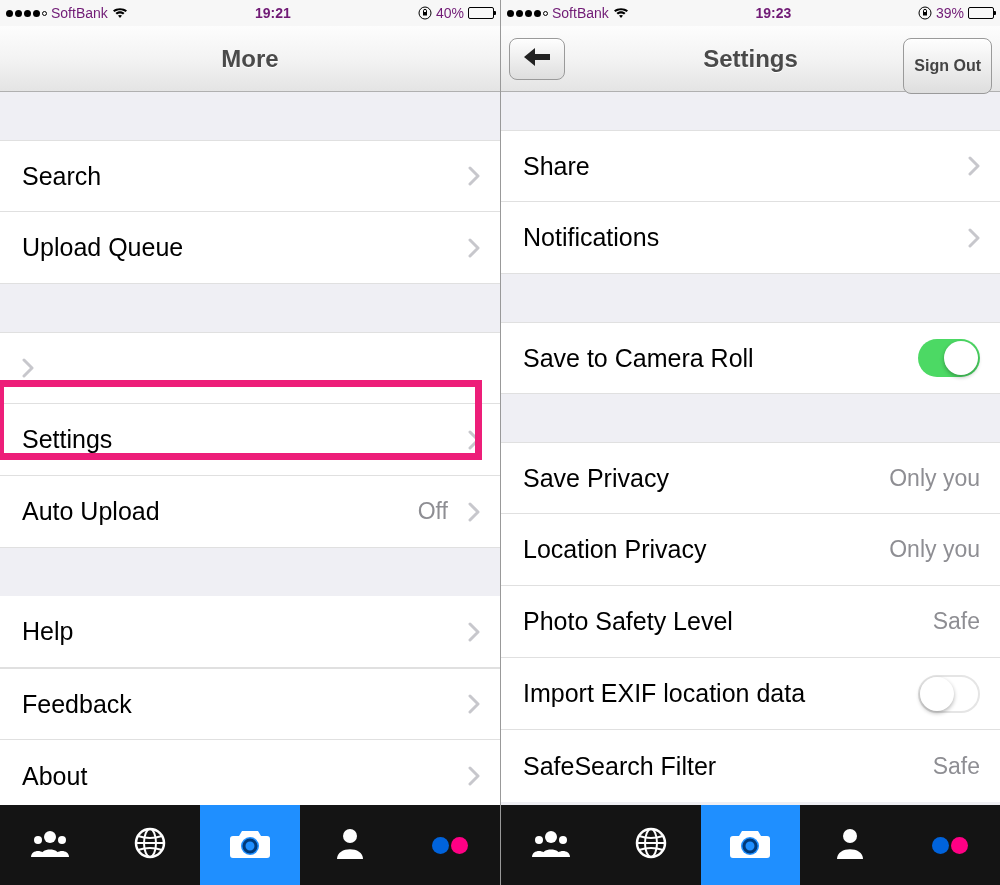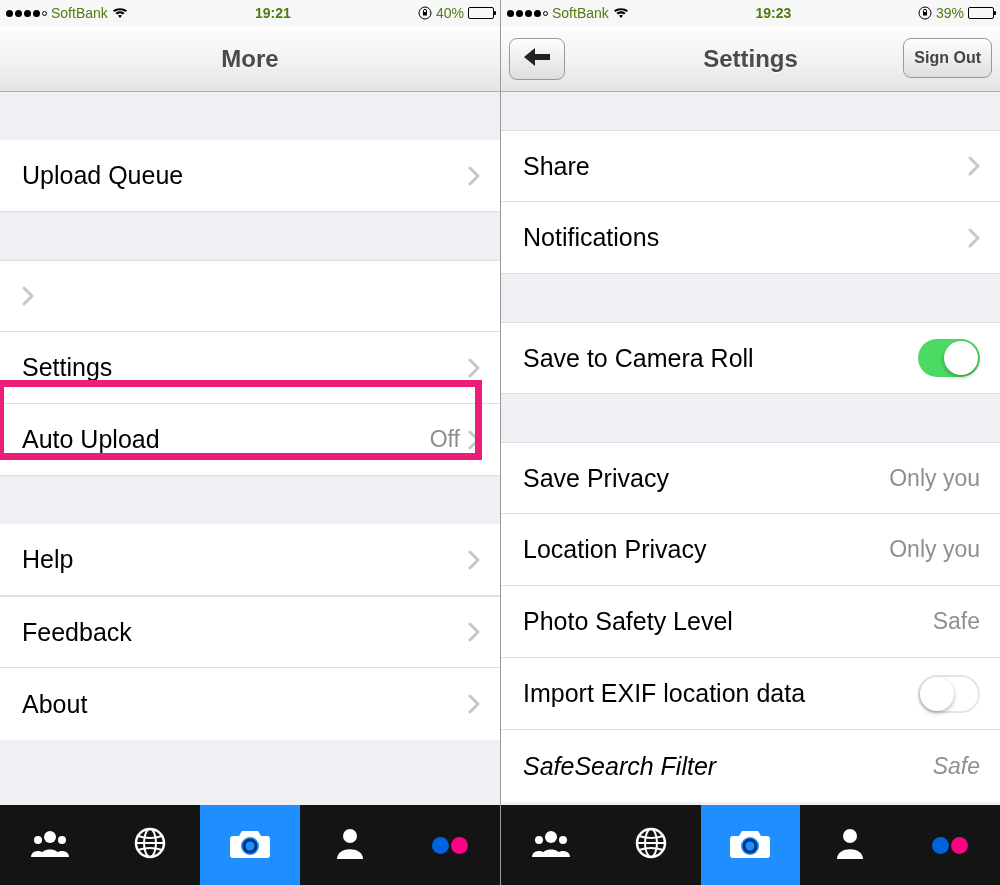--- a/index.html
+++ b/index.html
@@ -16,21 +16,21 @@
     position:relative;
   }
 
   
   .statusbar {
     height:26px;
     background:#f7f7f7;
     display:flex; align-items:center; justify-content:space-between;
     padding:0 6px;
     font-size:14px;
-    color:#4d7c0f;
+    color:#701a75;
   }
   .status-left, .status-right { display:flex; align-items:center; gap:4px; }
   .signal-dots { display:flex; gap:2px; align-items:center; }
   .dot { width:7px; height:7px; border-radius:50%; background:#000; }
   .dot.empty { background:transparent; border:1px solid #000; width:5px; height:5px; }
   .wifi-icon svg, .lock-icon svg { display:block; }
   .battery {
     width:26px; height:12px; border:1px solid #000; border-radius:2px;
     position:relative;
   }
@@ -57,21 +57,21 @@
   .back-btn {
     position:absolute; left:8px; top:12px;
     width:56px; height:42px;
     border:1px solid #9a9a9a; border-radius:8px;
     background:linear-gradient(to bottom,#fefefe,#dedede);
     display:flex; align-items:center; justify-content:center;
     box-shadow:inset 0 1px 0 #fff;
   }
   .signout-btn {
     position:absolute; right:8px; top:12px;
-    height:40px; padding:0 10px;
+    height:56px; padding:0 10px;
     border:1px solid #9a9a9a; border-radius:8px;
     background:linear-gradient(to bottom,#fefefe,#dedede);
     display:flex; align-items:center; justify-content:center;
     box-shadow:inset 0 1px 0 #fff;
     font-size:16px; font-weight:bold; color:#444;
   }
 
   
   .list { flex:1; overflow:hidden; }
   .gap { height:48px; background:#efeff4; }
@@ -80,21 +80,21 @@
     height:72px;
     background:#fff;
     border-bottom:1px solid #e0e0e0;
     display:flex; align-items:center;
     padding:0 20px 0 22px;
     font-size:25px; color:#000;
     position:relative;
   }
   .row.first { border-top:1px solid #e0e0e0; }
   .row-label { flex:1; }
-  .row-value { color:#8e8e93; font-size:23px; margin-right:8px; }
+  .row-value { color:#8e8e93; font-size:23px; margin-right:20px; }
   .chevron { color:#c7c7cc; }
   .chevron svg { display:block; }
 
   .highlight {
     position:absolute; pointer-events:none;
     border:7px solid #ed1e79;
     z-index:5;
   }
 
   
@@ -161,20 +161,28 @@
       <span class="battery"><span class="battery-fill" style="width:40%"></span></span>
     </div>
   </div>
 
   <div class="navbar">
     <div class="nav-title">More</div>
   </div>
 
   <div class="list" style="position:relative;">
     <div class="gap"></div>
+    <div class="row first">
+      <span class="row-label">Search</span>
+      <span class="chevron">
+          <svg width="12" height="20" viewBox="0 0 12 20">
+            <path d="M2 2 L10 10 L2 18" stroke="#c7c7cc" stroke-width="3" fill="none" stroke-linecap="round" stroke-linejoin="round"></path>
+          </svg>
+        </span>
+    </div>
     <div class="row">
       <span class="row-label">Upload Queue</span>
       <span class="chevron">
           <svg width="12" height="20" viewBox="0 0 12 20">
             <path d="M2 2 L10 10 L2 18" stroke="#c7c7cc" stroke-width="3" fill="none" stroke-linecap="round" stroke-linejoin="round"></path>
           </svg>
         </span>
     </div>
 
     <div class="gap"></div>
@@ -367,21 +375,21 @@
     <div class="row">
       <span class="row-label">Photo Safety Level</span>
       <span class="row-value" style="margin-right:0;">Safe</span>
     </div>
     <div class="row">
       <span class="row-label">Import EXIF location data</span>
       <span class="toggle off">
           <span class="knob"></span>
         </span>
     </div>
-    <div class="row" style="border-bottom:none;font-style:italic;">
+    <div class="row" style="border-bottom:none;">
       <span class="row-label">SafeSearch Filter</span>
       <span class="row-value" style="margin-right:0;">Safe</span>
     </div>
   </div>
 
   <div class="tabbar">
     <div class="tab">
       <span>
         <svg width="40" height="32" viewBox="0 0 40 32">
             <g fill="#fff">

